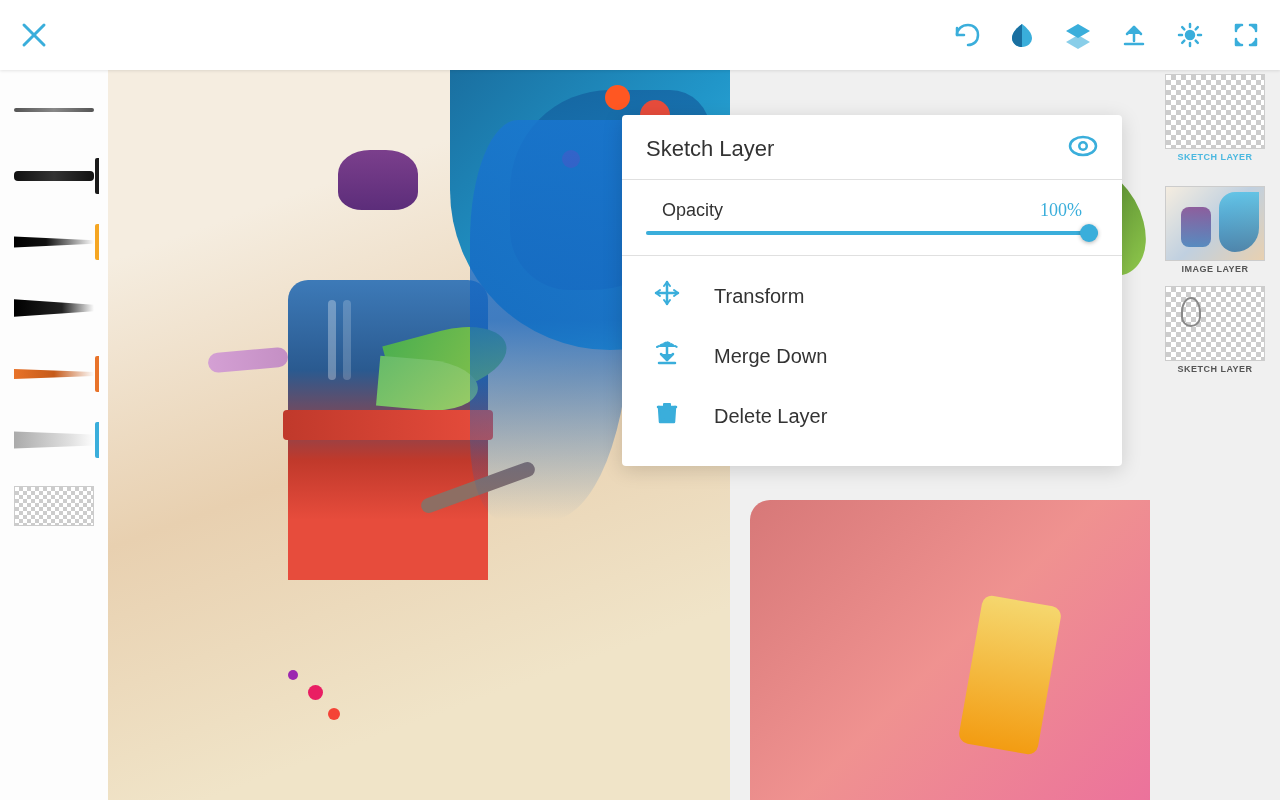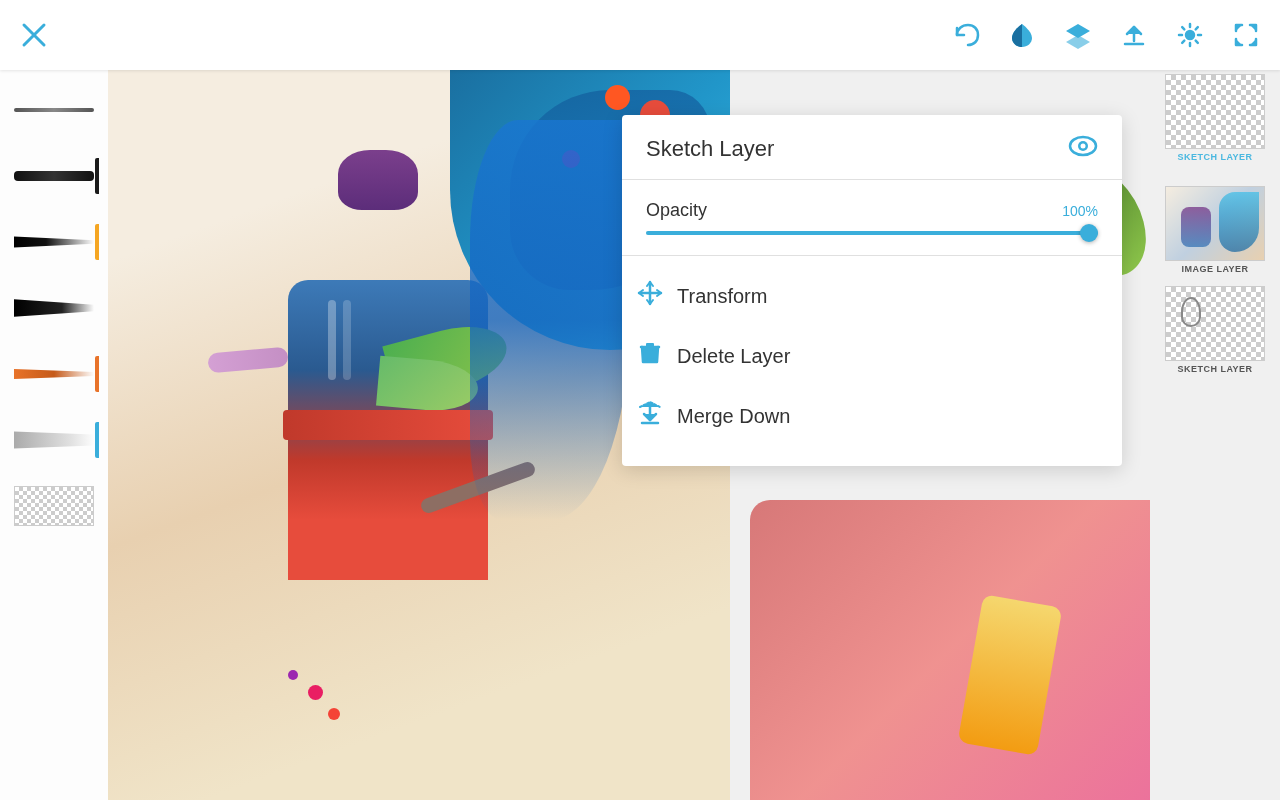--- a/index.html
+++ b/index.html
@@ -212,33 +212,34 @@
 
     .eye-icon {
       color: #3aaedb;
       font-size: 22px;
     }
 
     .opacity-row {
       display: flex;
       align-items: center;
       justify-content: space-between;
-      padding: 20px 24px 6px;
+      padding: 20px 40px 6px;
     }
 
     .opacity-label {
       font-size: 18px;
       color: #333;
       font-weight: 400;
     }
 
     .opacity-value {
-      font-size: 14px;
+      font-size: 18px;
       color: #3aaedb;
       font-weight: 500;
+      font-family: Liberation Serif, serif;
     }
 
     .slider-container {
       padding: 4px 24px 20px;
     }
 
     .slider-track {
       width: 100%;
       height: 4px;
       background: #e0e0e0;
@@ -266,23 +267,23 @@
 
     .context-divider {
       border: none;
       border-top: 1px solid #e0e0e0;
       margin: 0 0 10px;
     }
 
     .context-menu-item {
       display: flex;
       align-items: center;
-      padding: 14px 13px;
+      padding: 14px 30px;
       cursor: pointer;
-      gap: 12px;
+      gap: 32px;
     }
 
     .menu-icon {
       color: #3aaedb;
       font-size: 22px;
       width: 30px;
       text-align: center;
       flex-shrink: 0;
     }
 
@@ -505,33 +506,33 @@
         <path d="M24 13 L20 10 M24 13 L20 16" stroke="#3aaedb" stroke-width="2" stroke-linecap="round"></path>
       </svg>
     </span>
     <span class="menu-label">Transform</span>
   </div>
 
 
   <div class="context-menu-item">
     <span class="menu-icon">
       <svg width="26" height="26" viewBox="0 0 26 26" fill="none">
+        <path d="M13 3 L13 20" stroke="#3aaedb" stroke-width="2.5" stroke-linecap="round"></path>
+        <path d="M7 14 L13 20 L19 14" stroke="#3aaedb" stroke-width="2.5" stroke-linecap="round" stroke-linejoin="round"></path>
+        <path d="M5 23 L21 23" stroke="#3aaedb" stroke-width="2.5" stroke-linecap="round"></path>
+        <path d="M3 7 L13 2 L23 7" stroke="#3aaedb" stroke-width="2" stroke-linecap="round" stroke-linejoin="round" stroke-dasharray="2 2"></path>
+      </svg>
+    </span>
+    <span class="menu-label">Merge Down</span>
+  </div>
+
+  <div class="context-menu-item">
+    <span class="menu-icon">
+      <svg width="26" height="26" viewBox="0 0 26 26" fill="none">
         <path d="M4 7 L22 7" stroke="#3aaedb" stroke-width="2.5" stroke-linecap="round"></path>
         <path d="M10 7 L10 4 L16 4 L16 7" stroke="#3aaedb" stroke-width="2" stroke-linecap="round" stroke-linejoin="round"></path>
         <path d="M5 7 L6 22 L20 22 L21 7" stroke="#3aaedb" stroke-width="2.5" stroke-linecap="round" stroke-linejoin="round"></path>
         <path d="M10 11 L10 18 M16 11 L16 18" stroke="#3aaedb" stroke-width="2" stroke-linecap="round"></path>
       </svg>
     </span>
     <span class="menu-label">Delete Layer</span>
   </div>
-
-  <div class="context-menu-item">
-    <span class="menu-icon">
-      <svg width="26" height="26" viewBox="0 0 26 26" fill="none">
-        <path d="M13 3 L13 20" stroke="#3aaedb" stroke-width="2.5" stroke-linecap="round"></path>
-        <path d="M7 14 L13 20 L19 14" stroke="#3aaedb" stroke-width="2.5" stroke-linecap="round" stroke-linejoin="round"></path>
-        <path d="M5 23 L21 23" stroke="#3aaedb" stroke-width="2.5" stroke-linecap="round"></path>
-        <path d="M3 7 L13 2 L23 7" stroke="#3aaedb" stroke-width="2" stroke-linecap="round" stroke-linejoin="round" stroke-dasharray="2 2"></path>
-      </svg>
-    </span>
-    <span class="menu-label">Merge Down</span>
-  </div>
 </div>
 
 </body></html>

